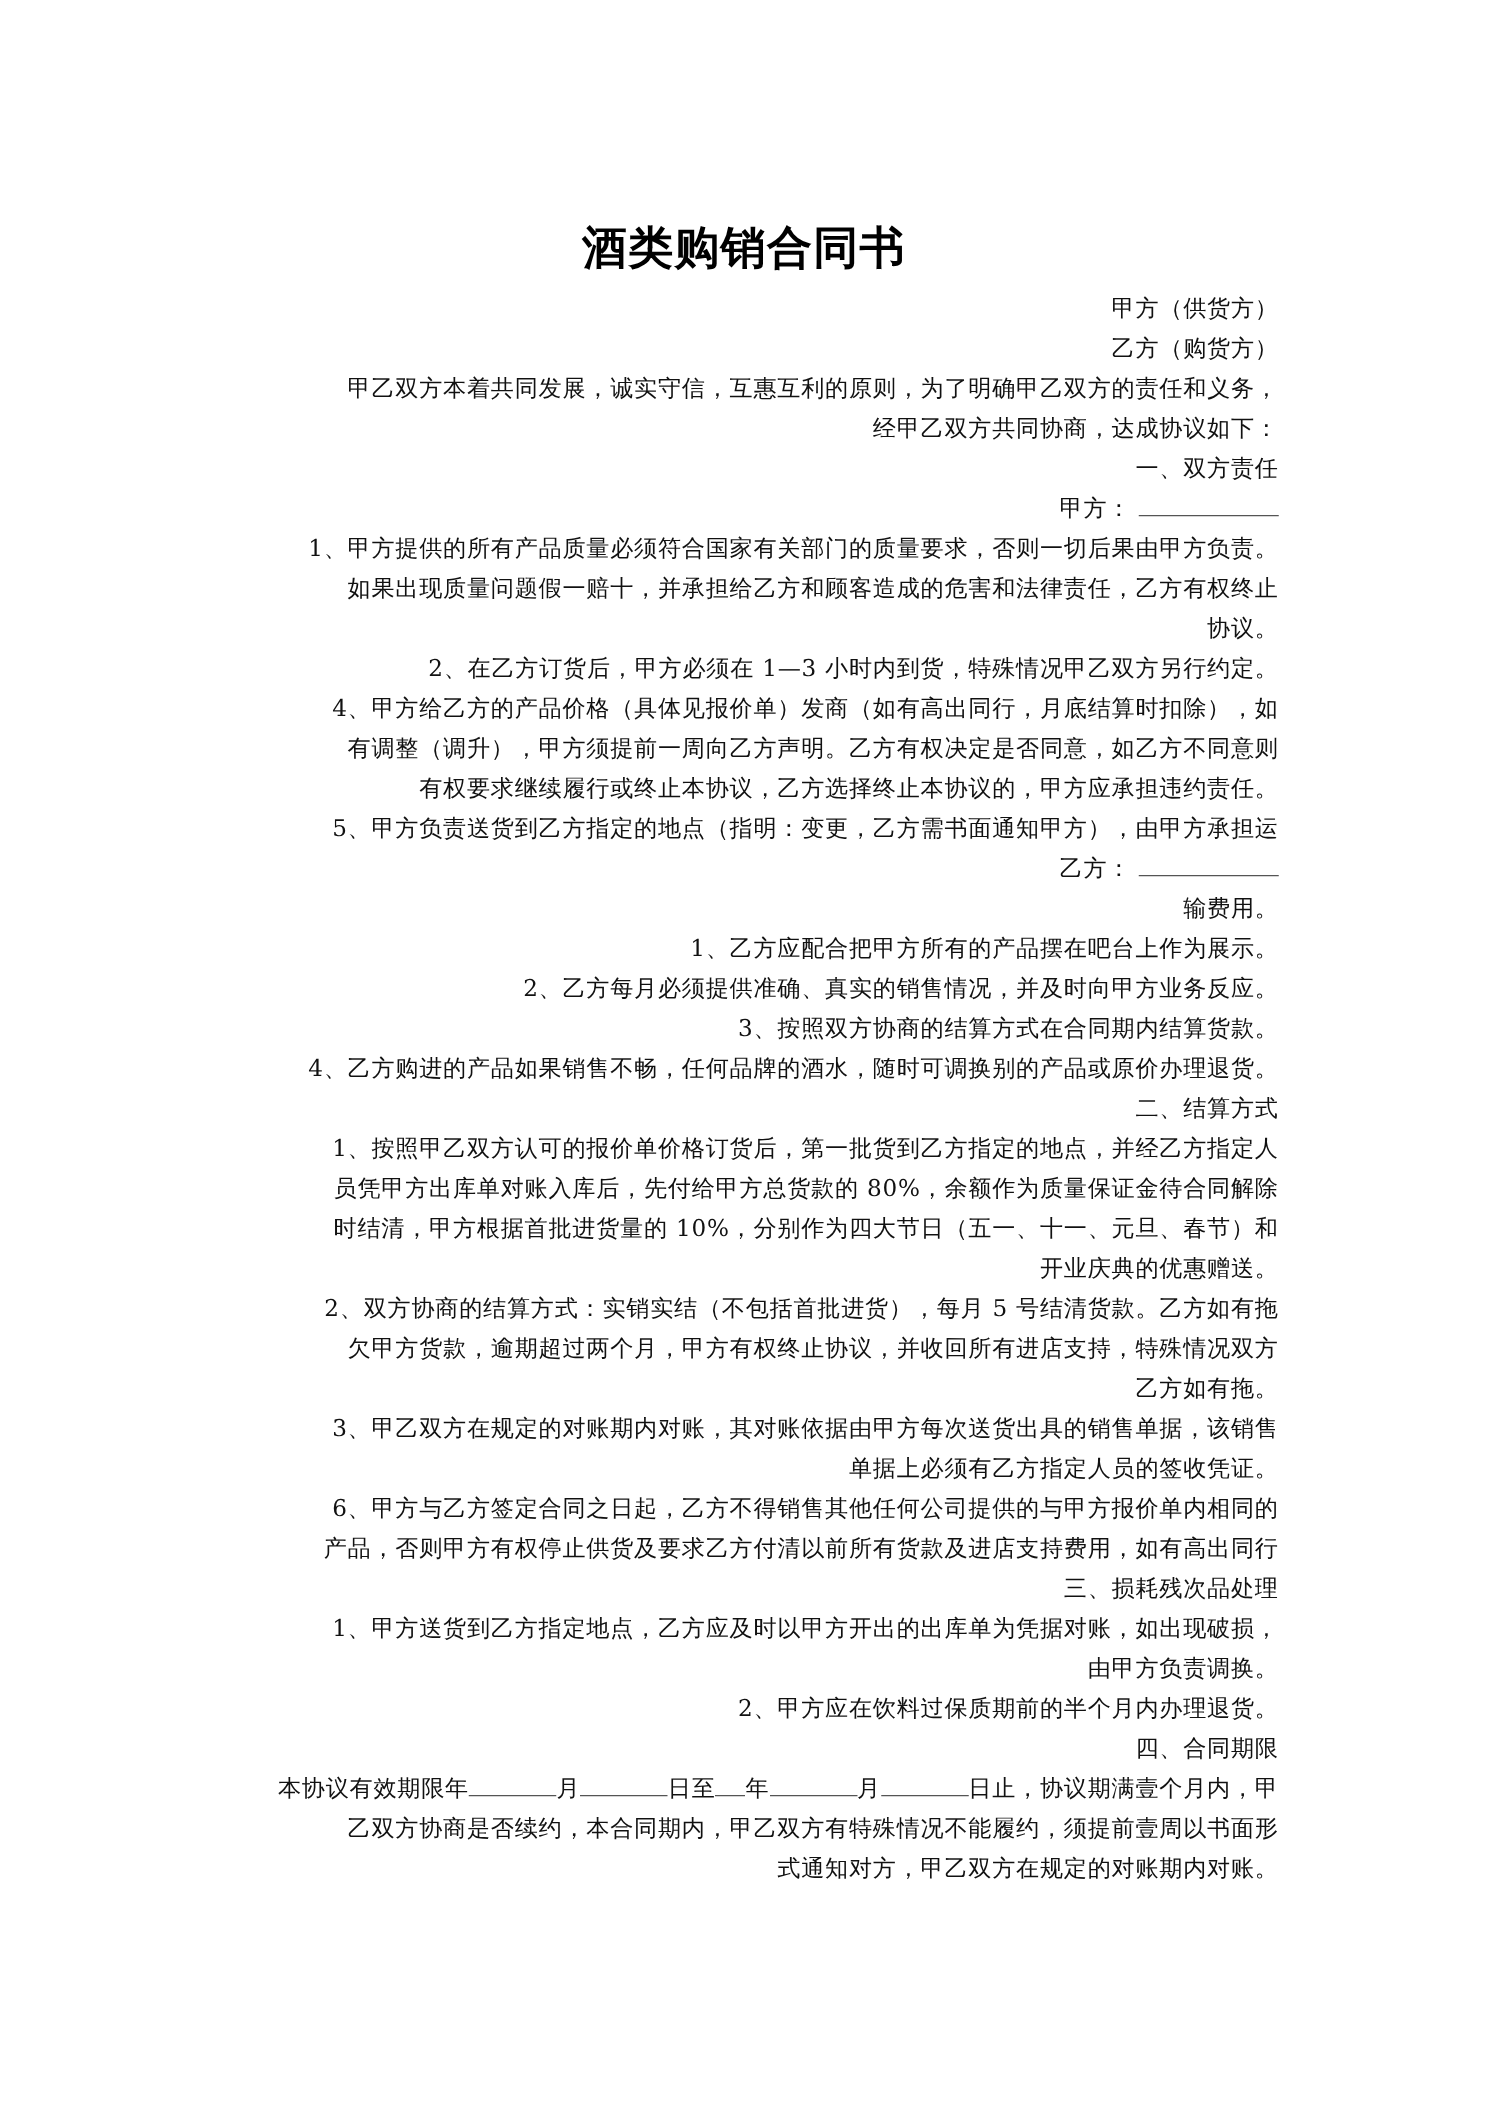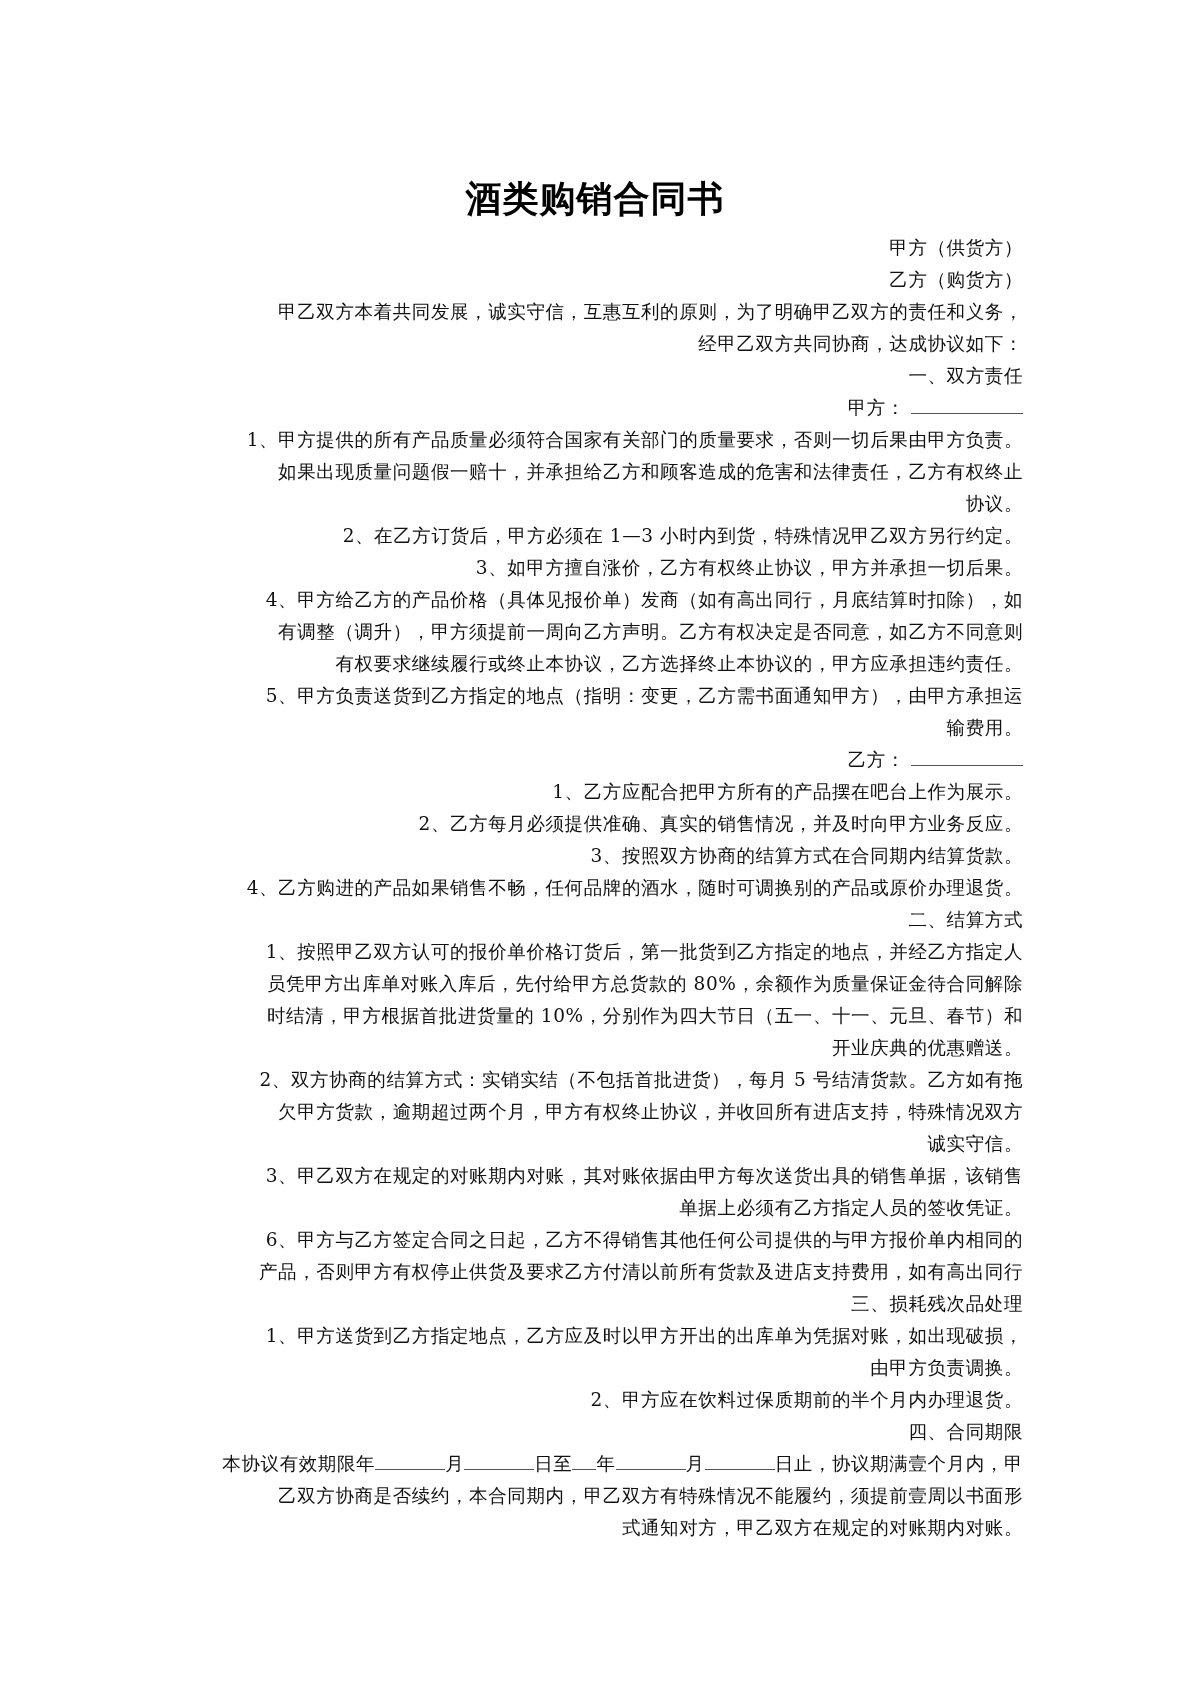--- a/index.html
+++ b/index.html
@@ -32,39 +32,38 @@
     <div class="line">甲方（供货方）</div>
     <div class="line">乙方（购货方）</div>
     <div class="line">甲乙双方本着共同发展，诚实守信，互惠互利的原则，为了明确甲乙双方的责任和义务，</div>
     <div class="line">经甲乙双方共同协商，达成协议如下：</div>
     <div class="line">一、双方责任</div>
     <div class="line"><span>甲方：</span><span class="blank b-long"></span></div>
     <div class="line">1、甲方提供的所有产品质量必须符合国家有关部门的质量要求，否则一切后果由甲方负责。</div>
     <div class="line">如果出现质量问题假一赔十，并承担给乙方和顾客造成的危害和法律责任，乙方有权终止</div>
     <div class="line">协议。</div>
     <div class="line">2、在乙方订货后，甲方必须在 1—3 小时内到货，特殊情况甲乙双方另行约定。</div>
-    <div class="line">3、如甲方擅自涨价，乙方有权终止协议，甲方并承担一切后果。</div>
     <div class="line">4、甲方给乙方的产品价格（具体见报价单）发商（如有高出同行，月底结算时扣除），如</div>
     <div class="line">有调整（调升），甲方须提前一周向乙方声明。乙方有权决定是否同意，如乙方不同意则</div>
     <div class="line">有权要求继续履行或终止本协议，乙方选择终止本协议的，甲方应承担违约责任。</div>
     <div class="line">5、甲方负责送货到乙方指定的地点（指明：变更，乙方需书面通知甲方），由甲方承担运</div>
+    <div class="line"><span>乙方：</span><span class="blank b-long"></span></div>
     <div class="line">输费用。</div>
-    <div class="line"><span>乙方：</span><span class="blank b-long"></span></div>
     <div class="line">1、乙方应配合把甲方所有的产品摆在吧台上作为展示。</div>
     <div class="line">2、乙方每月必须提供准确、真实的销售情况，并及时向甲方业务反应。</div>
     <div class="line">3、按照双方协商的结算方式在合同期内结算货款。</div>
     <div class="line">4、乙方购进的产品如果销售不畅，任何品牌的酒水，随时可调换别的产品或原价办理退货。</div>
     <div class="line">二、结算方式</div>
     <div class="line">1、按照甲乙双方认可的报价单价格订货后，第一批货到乙方指定的地点，并经乙方指定人</div>
     <div class="line">员凭甲方出库单对账入库后，先付给甲方总货款的 80%，余额作为质量保证金待合同解除</div>
     <div class="line">时结清，甲方根据首批进货量的 10%，分别作为四大节日（五一、十一、元旦、春节）和</div>
     <div class="line">开业庆典的优惠赠送。</div>
     <div class="line">2、双方协商的结算方式：实销实结（不包括首批进货），每月 5 号结清货款。乙方如有拖</div>
     <div class="line">欠甲方货款，逾期超过两个月，甲方有权终止协议，并收回所有进店支持，特殊情况双方</div>
-    <div class="line">诚实守信。</div>
+    <div class="line">乙方如有拖。</div>
     <div class="line">3、甲乙双方在规定的对账期内对账，其对账依据由甲方每次送货出具的销售单据，该销售</div>
     <div class="line">单据上必须有乙方指定人员的签收凭证。</div>
     <div class="line">6、甲方与乙方签定合同之日起，乙方不得销售其他任何公司提供的与甲方报价单内相同的</div>
     <div class="line">产品，否则甲方有权停止供货及要求乙方付清以前所有货款及进店支持费用，如有高出同行</div>
     <div class="line">三、损耗残次品处理</div>
     <div class="line">1、甲方送货到乙方指定地点，乙方应及时以甲方开出的出库单为凭据对账，如出现破损，</div>
     <div class="line">由甲方负责调换。</div>
     <div class="line">2、甲方应在饮料过保质期前的半个月内办理退货。</div>
     <div class="line">四、合同期限</div>
     <div class="line"><span>本协议有效期限年</span><span class="blank b-mid"></span><span>月</span><span class="blank b-mid"></span><span>日至</span><span class="blank b-short"></span><span>年</span><span class="blank b-mid"></span><span>月</span><span class="blank b-mid"></span><span>日止，协议期满壹个月内，甲</span></div>

